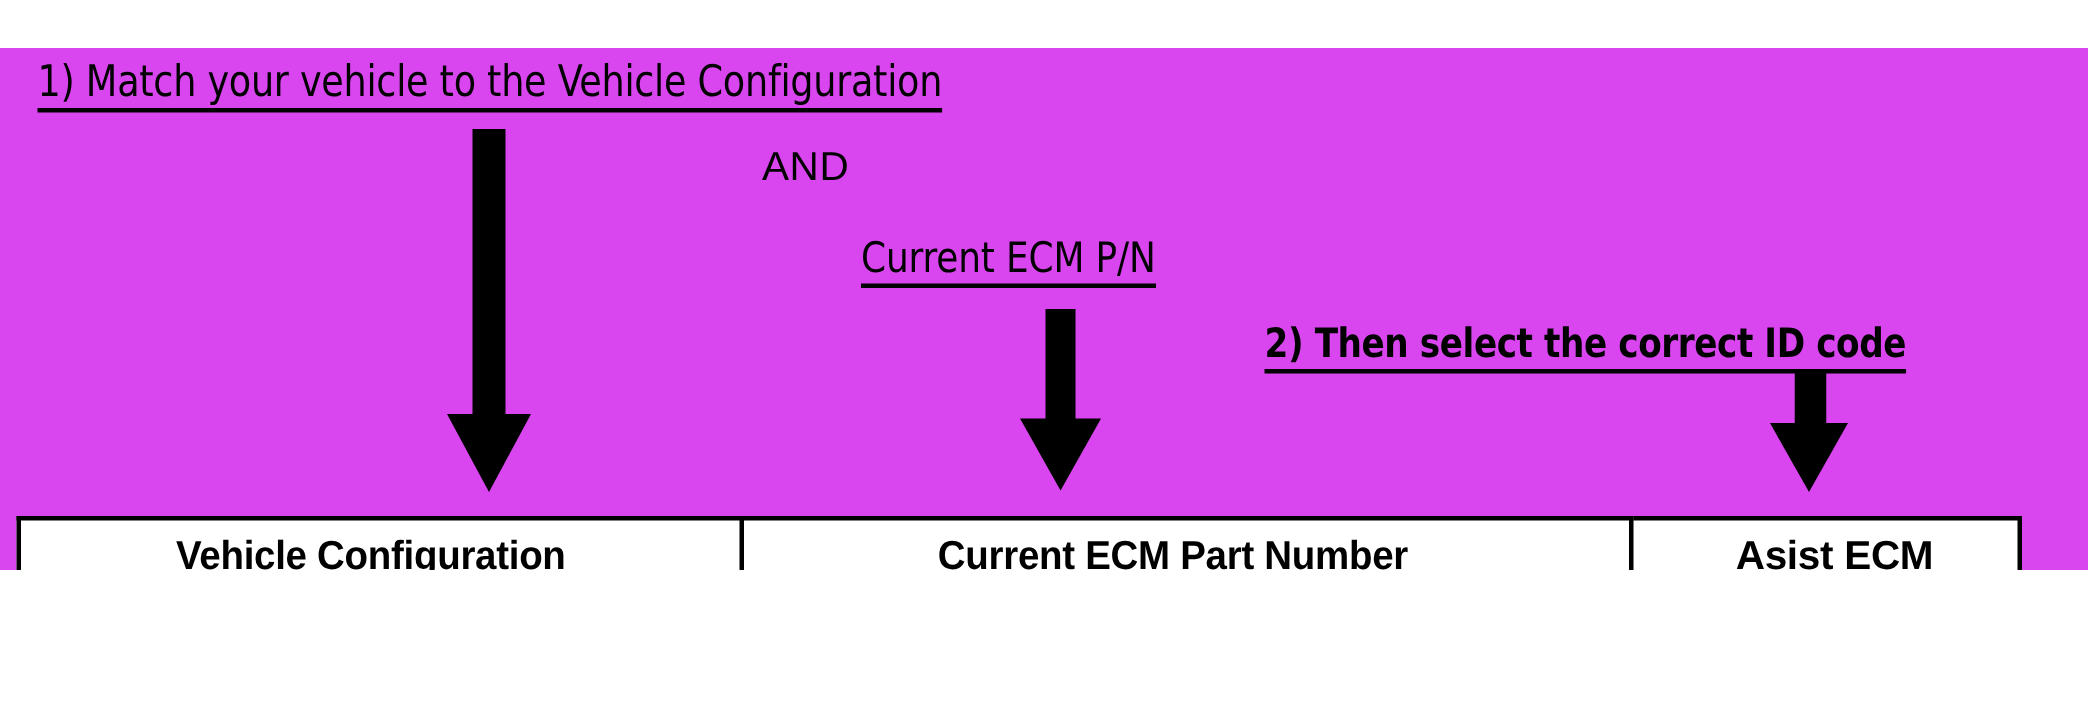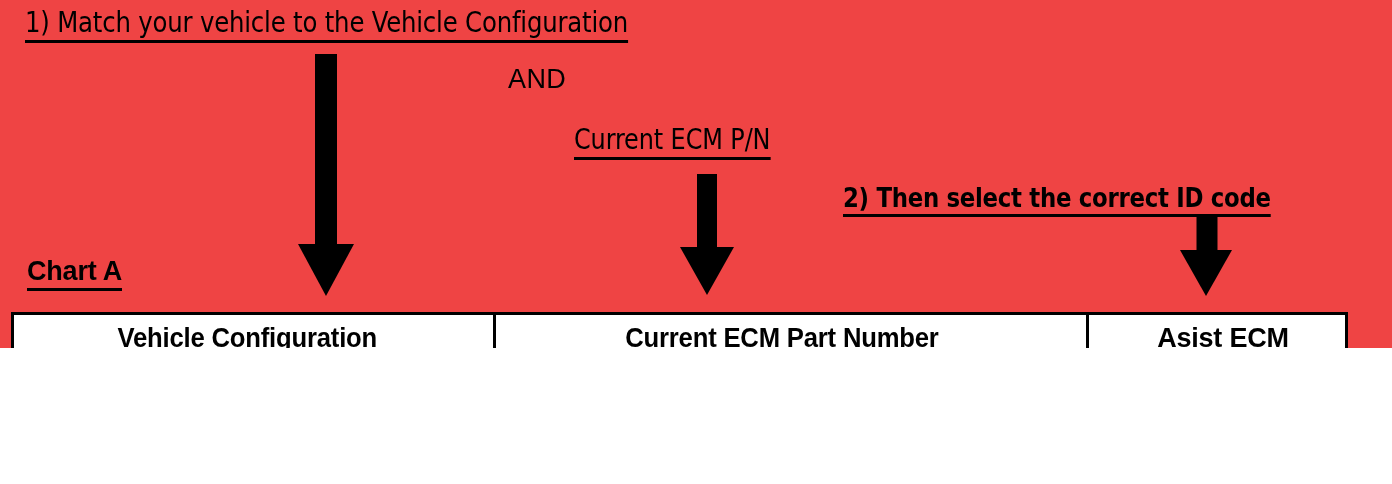--- a/index.html
+++ b/index.html
@@ -11,22 +11,23 @@
   body {
     font-family: "Liberation Sans", sans-serif;
     color: #000000;
     -webkit-font-smoothing: none;
   }
 
   #page {
     position: relative;
     width: 1392px;
     height: 348px;
-    background: #ef4444;
+    background: #d946ef;
     overflow: hidden;
+    margin-top: 32px;
   }
 
   
   .txt {
     position: absolute;
     white-space: pre;
     color: #000;
     line-height: 1;
   }
   .cond {
@@ -180,21 +181,20 @@
 <div id="page">
 
   <div class="txt cond ul" id="step1">1) Match your vehicle to the Vehicle Configuration</div>
 
   <div class="txt" id="and-label">AND</div>
 
   <div class="txt cond ul" id="current-ecm-pn">Current ECM P/N</div>
 
   <div class="txt cond ul" id="step2">2) Then select the correct ID code</div>
 
-  <div class="txt ul" id="chart-a">Chart A</div>
 
   <div class="arrow" id="arrow-1">
     <div class="shaft"></div>
     <div class="head"></div>
   </div>
 
   <div class="arrow" id="arrow-2">
     <div class="shaft"></div>
     <div class="head"></div>
   </div>

